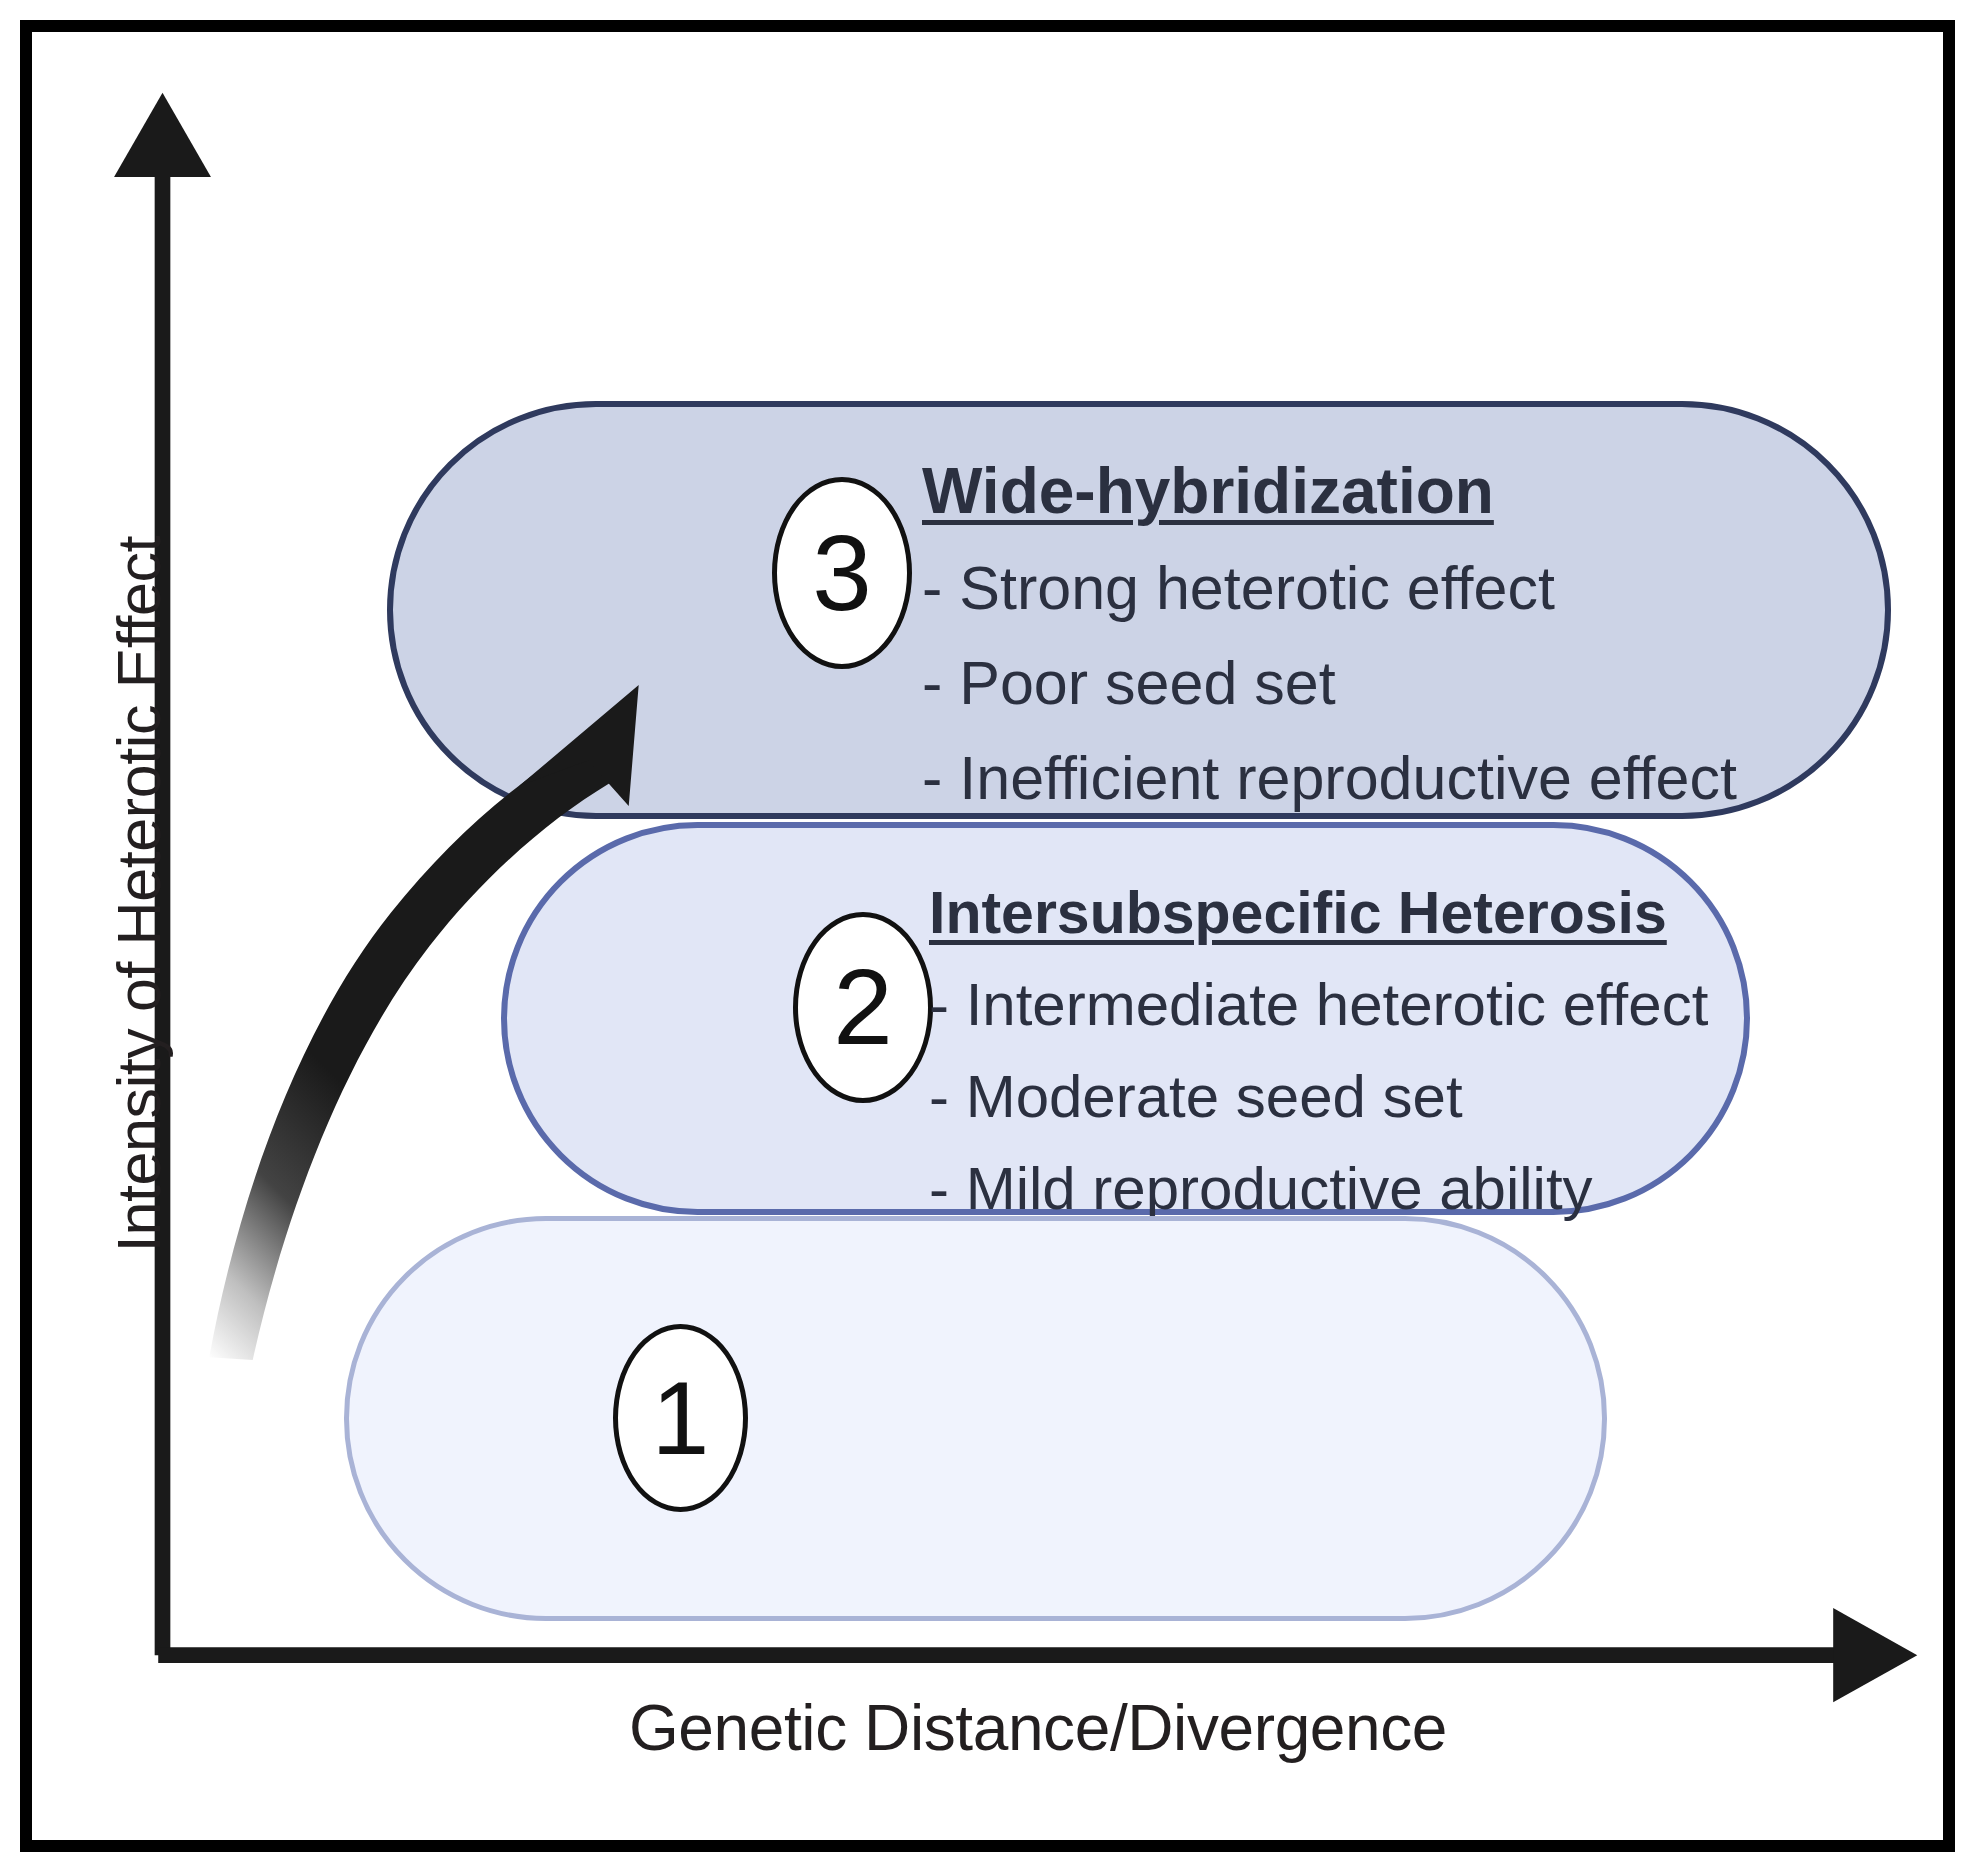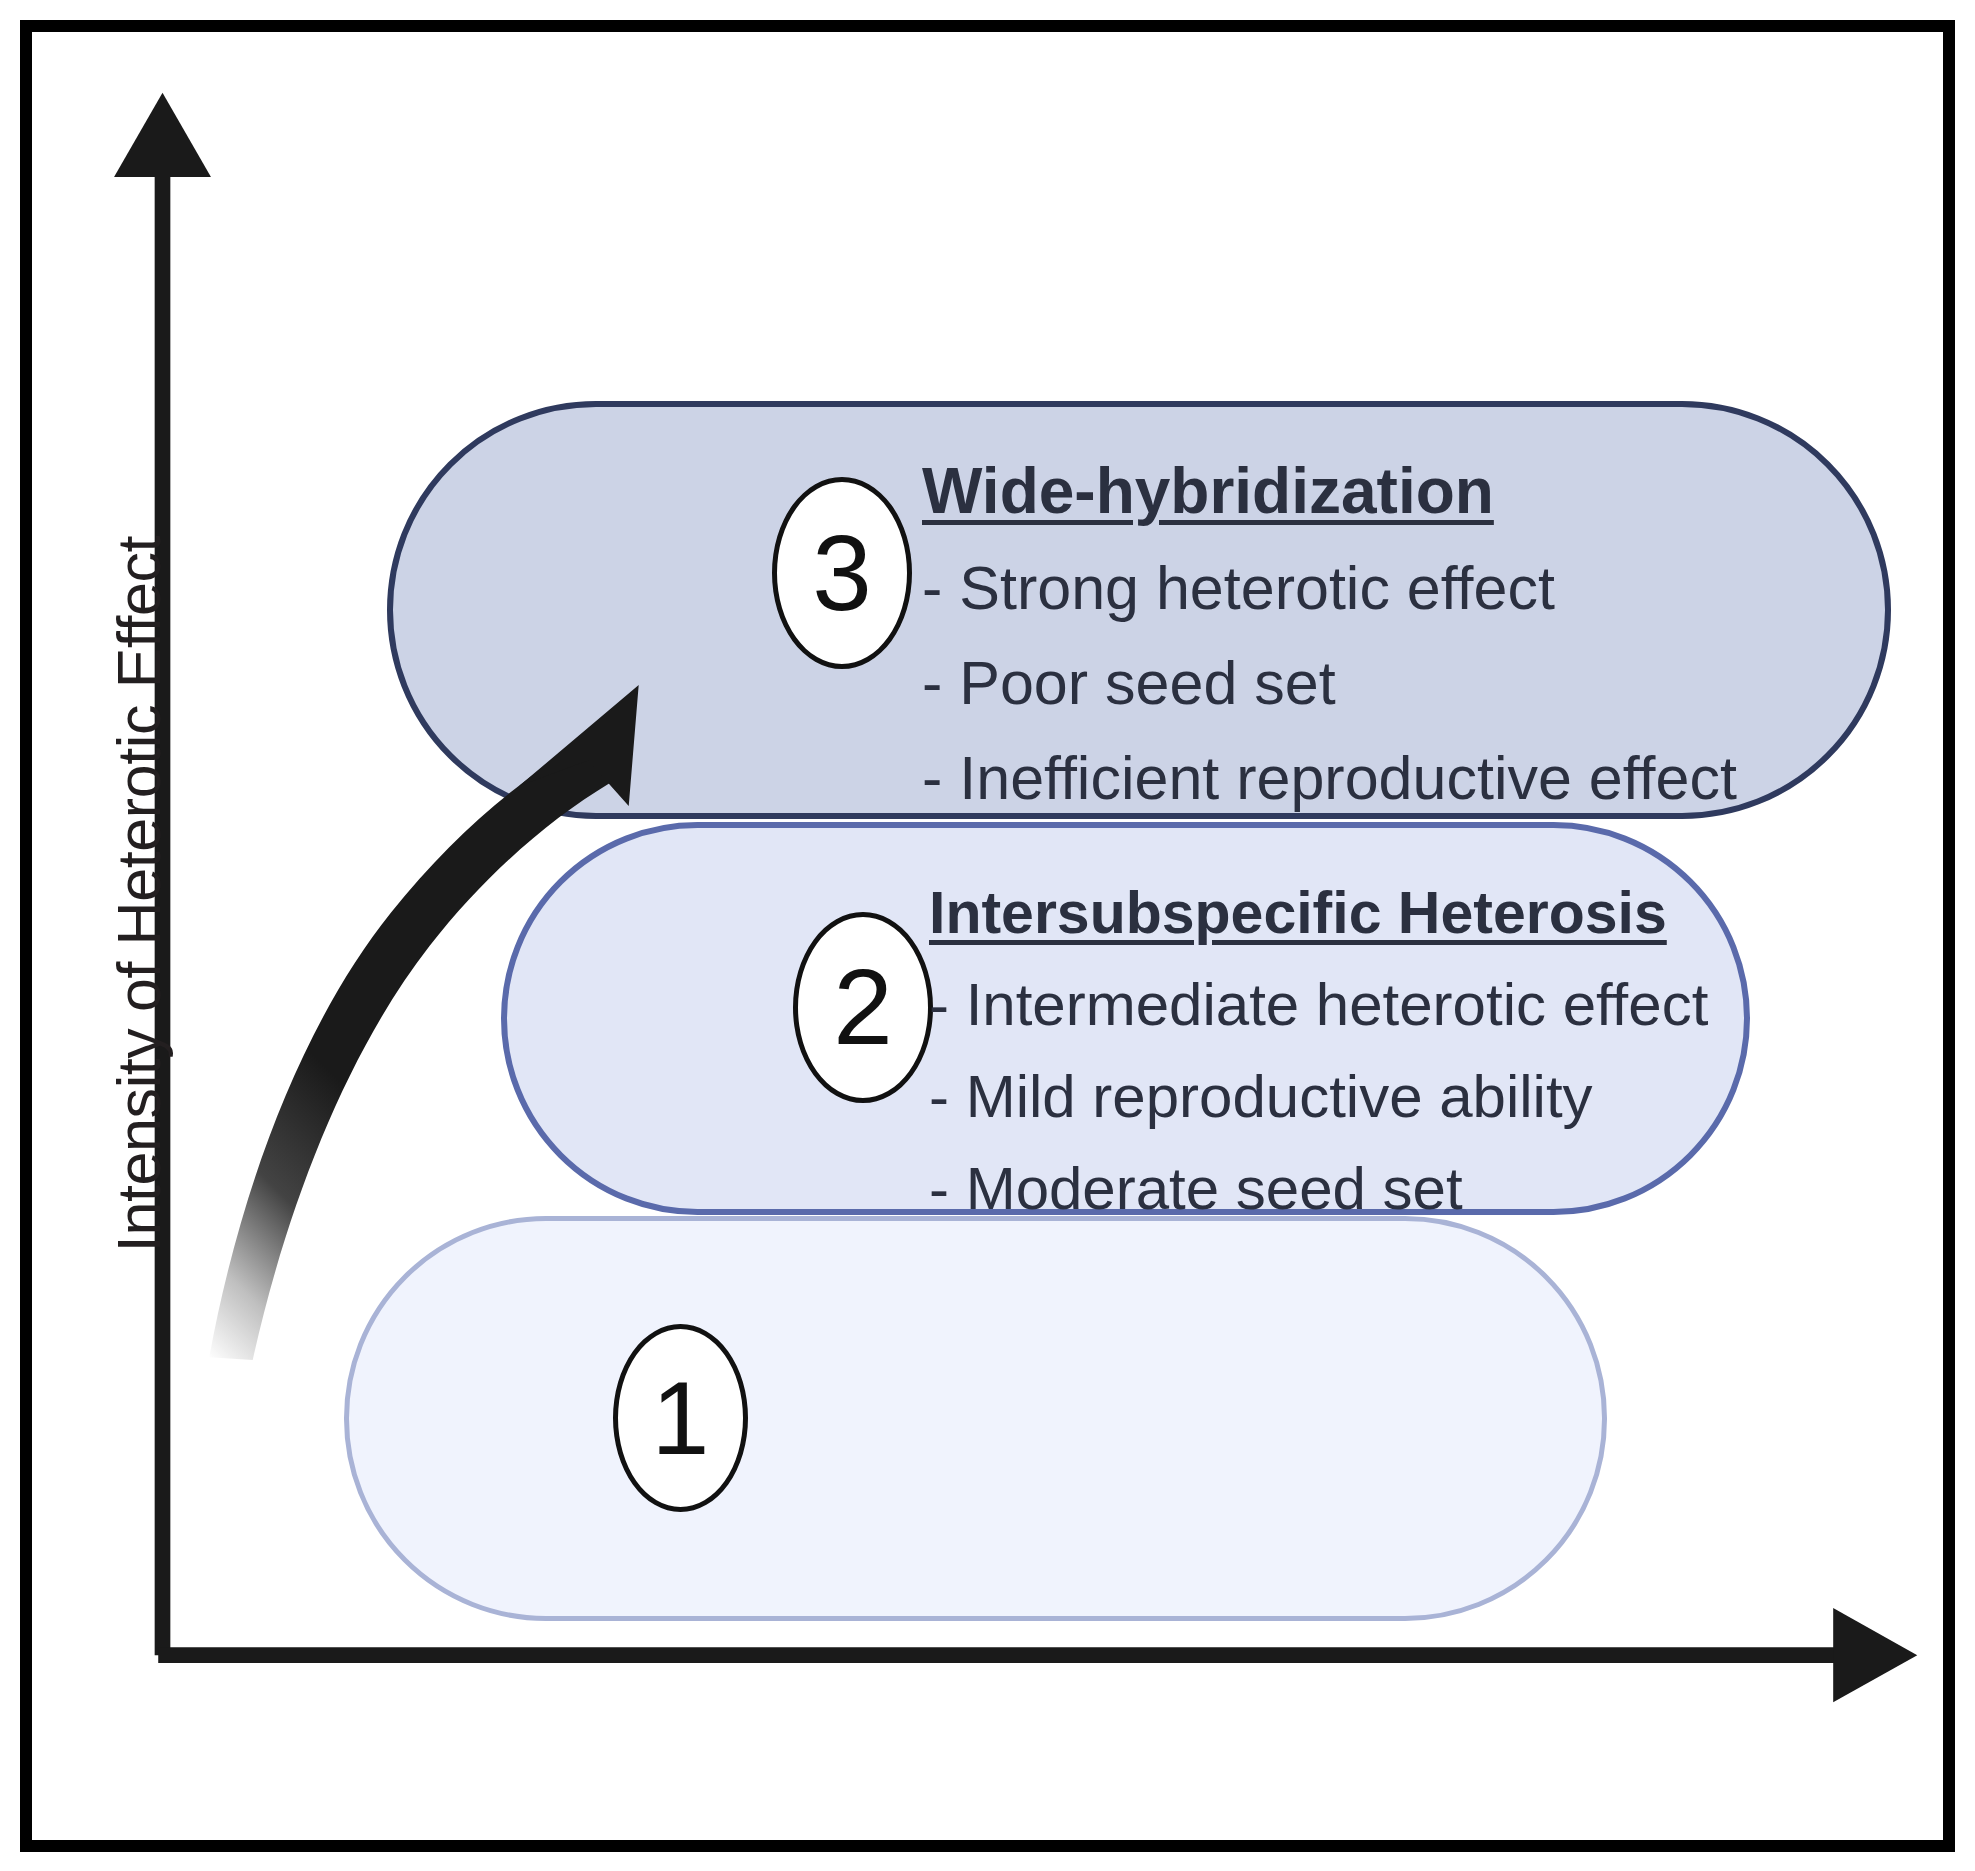--- a/index.html
+++ b/index.html
@@ -140,40 +140,41 @@
     <line x1="228" y1="2322" x2="228" y2="178" stroke="#1a1a1a" stroke-width="22"></line>
 
     <polygon points="228,130 296,248 160,248" fill="#1a1a1a"></polygon>
 
     <line x1="222" y1="2322" x2="2620" y2="2322" stroke="#1a1a1a" stroke-width="22"></line>
 
     <polygon points="2690,2322 2572,2256 2572,2388" fill="#1a1a1a"></polygon>
   </svg>
 
   <div id="y-axis-title">Intensity of Heterotic Effect</div>
+  <div id="x-axis-title">Genetic Distance/Divergence</div>
 
   <div class="tier" id="tier-3">
     <div class="body"></div>
     <div class="badge" id="badge-3">3</div>
     <div class="tier-text" id="text-3">
       <div class="tier-title">Wide-hybridization</div>
       <div class="tier-item">- Strong heterotic effect</div>
       <div class="tier-item">- Poor seed set</div>
       <div class="tier-item">- Inefficient reproductive effect</div>
     </div>
   </div>
 
   <div class="tier" id="tier-2">
     <div class="body"></div>
     <div class="badge" id="badge-2">2</div>
     <div class="tier-text" id="text-2">
       <div class="tier-title">Intersubspecific Heterosis</div>
       <div class="tier-item">- Intermediate heterotic effect</div>
+      <div class="tier-item">- Moderate seed set</div>
       <div class="tier-item">- Mild reproductive ability</div>
-      <div class="tier-item">- Moderate seed set</div>
     </div>
   </div>
 
   <div class="tier" id="tier-1">
     <div class="body"></div>
     <div class="badge" id="badge-1">1</div>
   </div>
 
   <svg id="growth-arrow" viewBox="0 0 740 1070" xmlns="http://www.w3.org/2000/svg">
     <defs>

